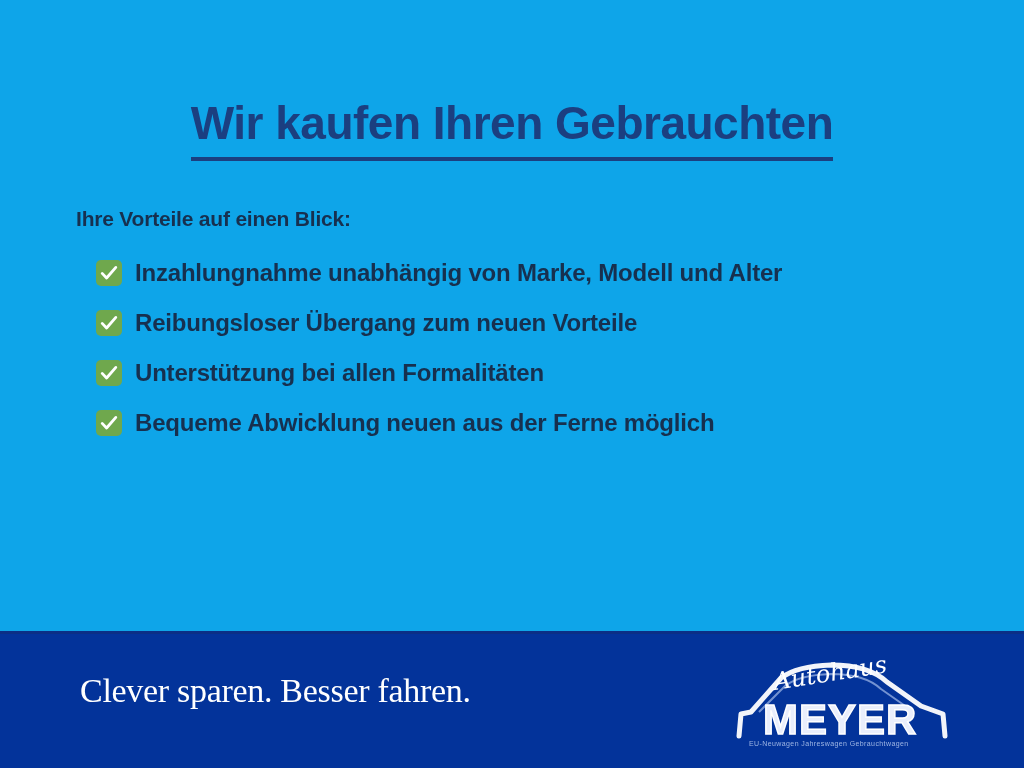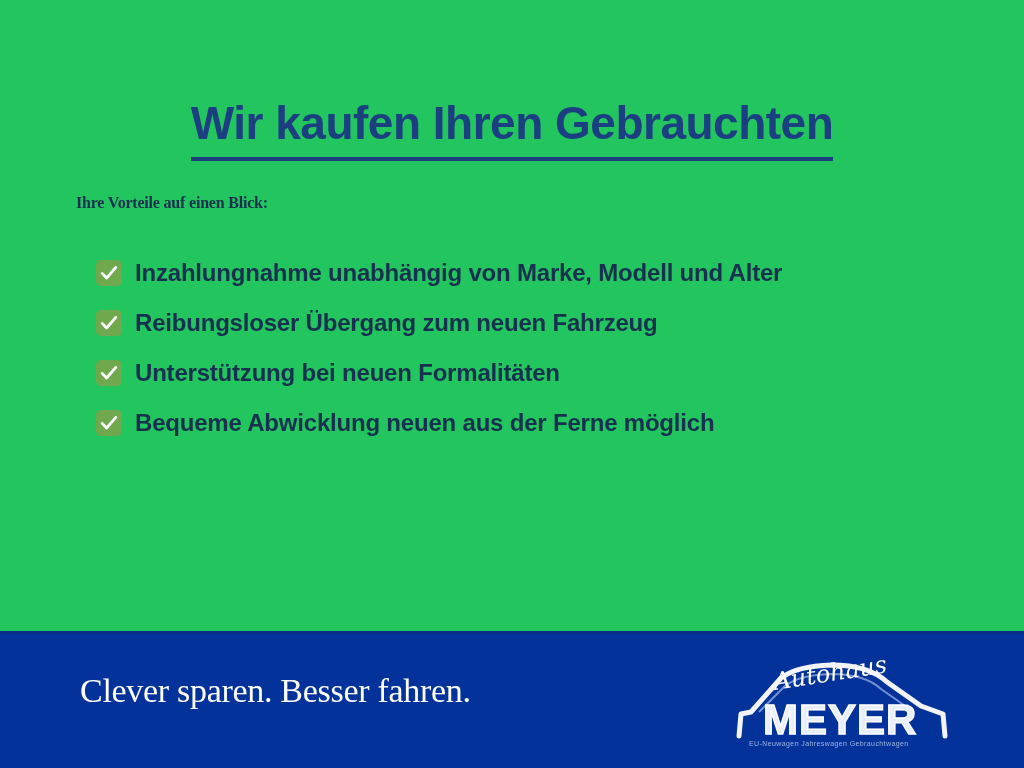--- a/index.html
+++ b/index.html
@@ -13,21 +13,21 @@
     overflow: hidden;
     background: #fdfdfd;
     font-family: "Liberation Sans", sans-serif;
     -webkit-font-smoothing: antialiased;
   }
 
   .slide {
     position: relative;
     width: 1024px;
     height: 768px;
-    background: #22c55e;
+    background: #0ea5e9;
     box-sizing: border-box;
   }
 
   
   .headline-wrap {
     position: absolute;
     left: 0;
     top: 64px;
     width: 1024px;
     text-align: center;
@@ -41,28 +41,27 @@
     letter-spacing: -0.5px;
     padding-bottom: 6px;
     border-bottom: 4px solid #1b3f80;
     white-space: nowrap;
   }
 
   
   .subheading {
     position: absolute;
     left: 76px;
-    top: 188px;
-    font-size: 16px;
+    top: 204px;
+    font-size: 21px;
     line-height: 30px;
     font-weight: bold;
     color: #17304f;
     letter-spacing: -0.2px;
     white-space: nowrap;
-    font-family: Liberation Serif, serif;
   }
 
   
   .benefits {
     position: absolute;
     left: 76px;
     top: 248px;
     margin: 0;
     padding: 0;
     list-style: none;
@@ -179,30 +178,30 @@
       <span class="benefit-text">Inzahlungnahme unabhängig von Marke, Modell und Alter</span>
     </li>
 
 
     <li class="benefit-item">
       <span class="check-icon">
         <svg viewBox="0 0 20 20" aria-hidden="true">
           <path d="M3.2 10.4 L7.6 15 L16.8 4.4" fill="none" stroke="#ffffff" stroke-width="2.8" stroke-linecap="round" stroke-linejoin="round"></path>
         </svg>
       </span>
-      <span class="benefit-text">Reibungsloser Übergang zum neuen Fahrzeug</span>
-    </li>
-
-    <li class="benefit-item">
-      <span class="check-icon">
-        <svg viewBox="0 0 20 20" aria-hidden="true">
-          <path d="M3.2 10.4 L7.6 15 L16.8 4.4" fill="none" stroke="#ffffff" stroke-width="2.8" stroke-linecap="round" stroke-linejoin="round"></path>
-        </svg>
-      </span>
-      <span class="benefit-text">Unterstützung bei neuen Formalitäten</span>
+      <span class="benefit-text">Reibungsloser Übergang zum neuen Vorteile</span>
+    </li>
+
+    <li class="benefit-item">
+      <span class="check-icon">
+        <svg viewBox="0 0 20 20" aria-hidden="true">
+          <path d="M3.2 10.4 L7.6 15 L16.8 4.4" fill="none" stroke="#ffffff" stroke-width="2.8" stroke-linecap="round" stroke-linejoin="round"></path>
+        </svg>
+      </span>
+      <span class="benefit-text">Unterstützung bei allen Formalitäten</span>
     </li>
 
     <li class="benefit-item">
       <span class="check-icon">
         <svg viewBox="0 0 20 20" aria-hidden="true">
           <path d="M3.2 10.4 L7.6 15 L16.8 4.4" fill="none" stroke="#ffffff" stroke-width="2.8" stroke-linecap="round" stroke-linejoin="round"></path>
         </svg>
       </span>
       <span class="benefit-text">Bequeme Abwicklung neuen aus der Ferne möglich</span>
     </li>

